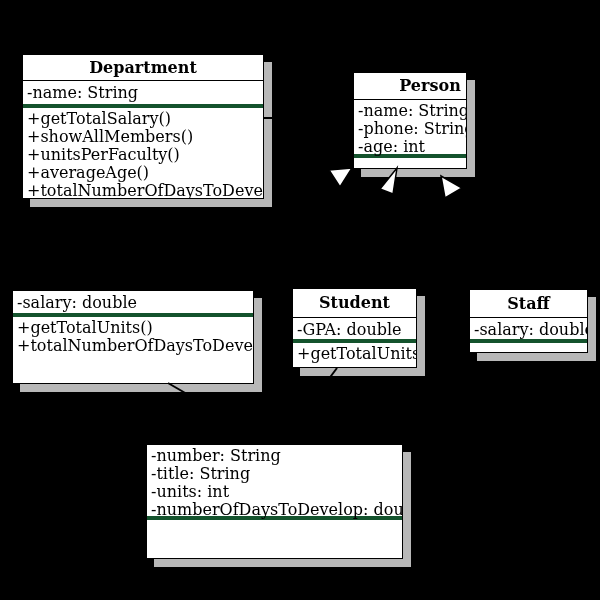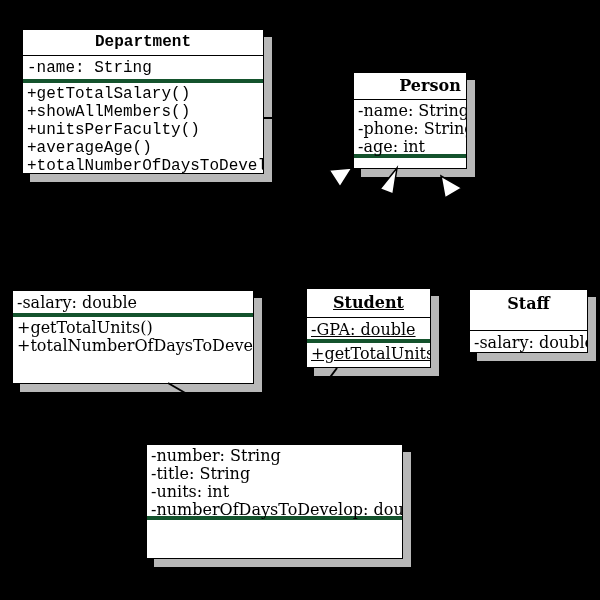--- a/index.html
+++ b/index.html
@@ -42,21 +42,21 @@
     inset: 0;
     z-index: 10;
     pointer-events: none;
   }
 </style>
 </head>
 <body>
 
 <div class="canvas">
 
-  <div class="uml-class" style="left:22px; top:29px; width:242px; height:145px;font-family:Liberation Mono, monospace;">
+  <div class="uml-class" style="left:22px; top:54px; width:242px; height:145px;">
     <div class="uml-title" style="height:26px; line-height:25px;">Department</div>
     <div class="uml-attrs" style="height:27px;">
       <div class="row">-name: String</div>
     </div>
     <div class="uml-methods" style="height:90px;">
       <div class="row">+getTotalSalary()</div>
       <div class="row">+showAllMembers()</div>
       <div class="row">+unitsPerFaculty()</div>
       <div class="row">+averageAge()</div>
       <div class="row">+totalNumberOfDaysToDevelop</div>
@@ -76,32 +76,32 @@
   <div class="uml-class" style="left:12px; top:290px; width:242px; height:94px;">
     <div class="uml-attrs" style="height:26px;">
       <div class="row">-salary: double</div>
     </div>
     <div class="uml-methods" style="height:39px;">
       <div class="row">+getTotalUnits()</div>
       <div class="row">+totalNumberOfDaysToDevelop</div>
     </div>
   </div>
 
-  <div class="uml-class" style="left:306px; top:288px; width:125px; height:80px;text-decoration:underline;">
+  <div class="uml-class" style="left:292px; top:288px; width:125px; height:80px;">
     <div class="uml-title" style="height:29px; line-height:28px;">Student</div>
     <div class="uml-attrs" style="height:25px;">
       <div class="row">-GPA: double</div>
     </div>
     <div class="uml-methods" style="height:24px;">
       <div class="row">+getTotalUnits()</div>
     </div>
   </div>
 
   <div class="uml-class" style="left:469px; top:289px; width:119px; height:64px;">
-    <div class="uml-title" style="height:41px; line-height:27px;">Staff</div>
+    <div class="uml-title" style="height:28px; line-height:27px;">Staff</div>
     <div class="uml-attrs" style="height:25px;">
       <div class="row">-salary: double</div>
     </div>
     <div class="uml-methods" style="height:9px;"></div>
   </div>
 
   <div class="uml-class" style="left:146px; top:444px; width:257px; height:115px;">
     <div class="uml-attrs" style="height:75px; padding-top:2px;">
       <div class="row">-number: String</div>
       <div class="row">-title: String</div>

